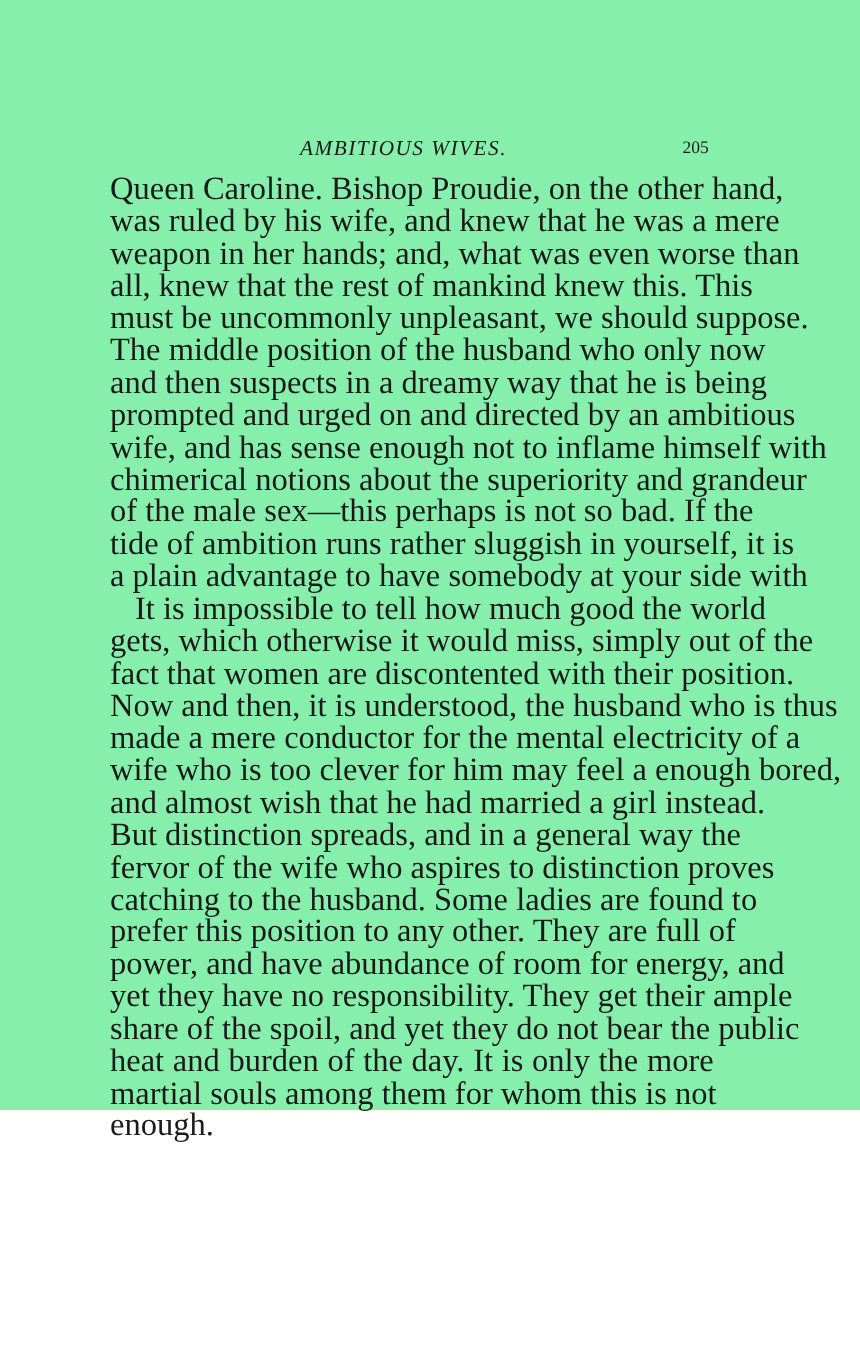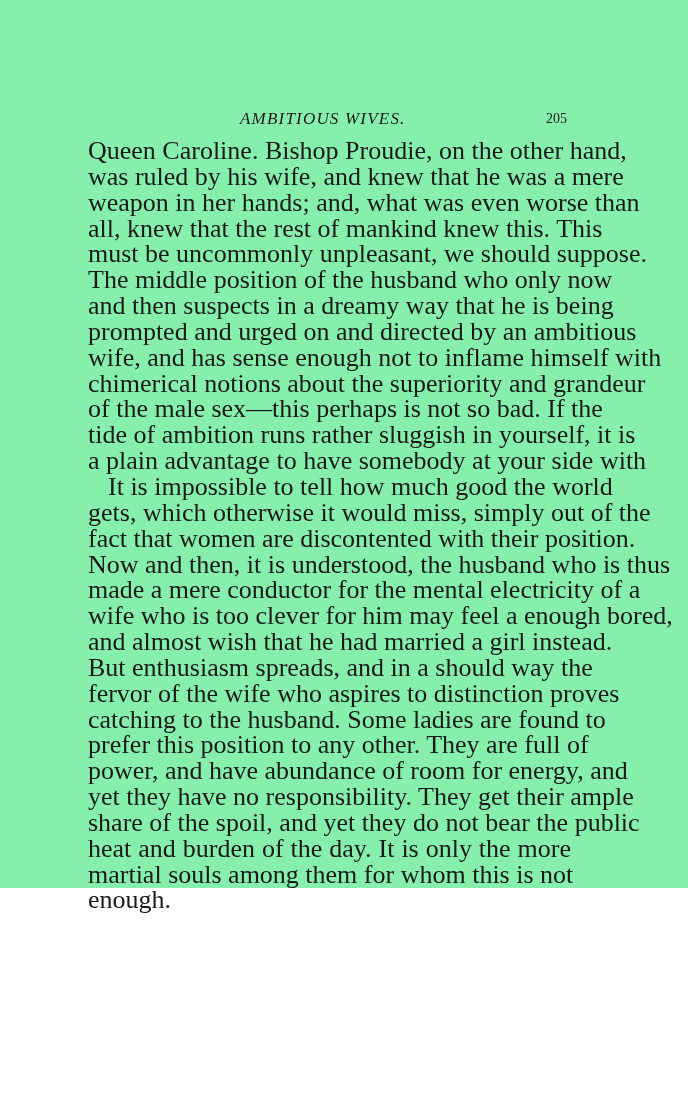--- a/index.html
+++ b/index.html
@@ -94,21 +94,21 @@
     <span class="line">of the male sex—this perhaps is not so bad.  If the</span>
     <span class="line">tide of ambition runs rather sluggish in yourself, it is</span>
     <span class="line">a plain advantage to have somebody at your side with</span>
     <span class="line indent">It is impossible to tell how much good the world</span>
     <span class="line">gets, which otherwise it would miss, simply out of the</span>
     <span class="line">fact that women are discontented with their position.</span>
     <span class="line">Now and then, it is understood, the husband who is thus</span>
     <span class="line">made a mere conductor for the mental electricity of a</span>
     <span class="line">wife who is too clever for him may feel a enough bored,</span>
     <span class="line">and almost wish that he had married a girl instead.</span>
-    <span class="line">But enthusiasm spreads, and in a should way the</span>
+    <span class="line">But distinction spreads, and in a general way the</span>
     <span class="line">fervor of the wife who aspires to distinction proves</span>
     <span class="line">catching to the husband.  Some ladies are found to</span>
     <span class="line">prefer this position to any other.  They are full of</span>
     <span class="line">power, and have abundance of room for energy, and</span>
     <span class="line">yet they have no responsibility.  They get their ample</span>
     <span class="line">share of the spoil, and yet they do not bear the public</span>
     <span class="line">heat and burden of the day.  It is only the more</span>
     <span class="line">martial souls among them for whom this is not</span>
     <span class="line last">enough.</span>
   </div>

